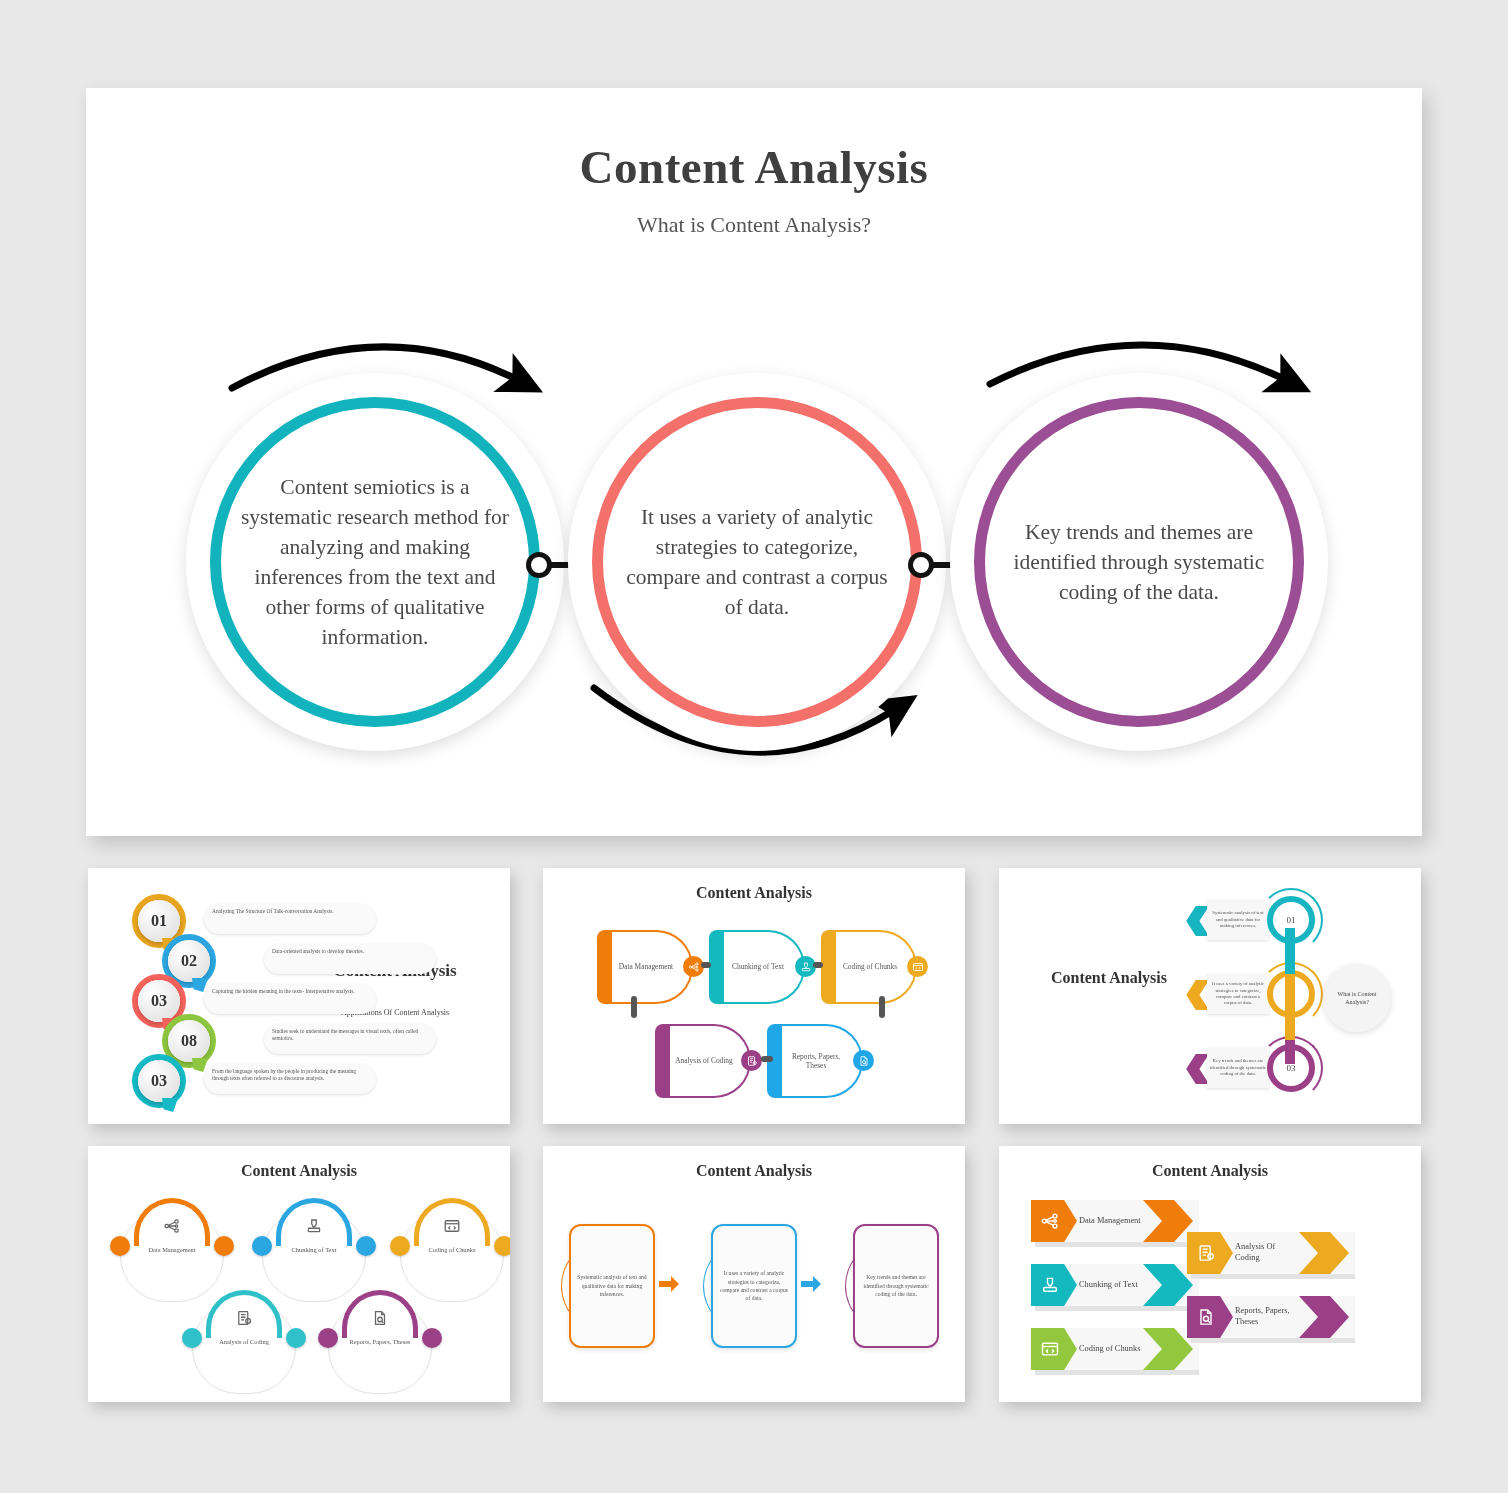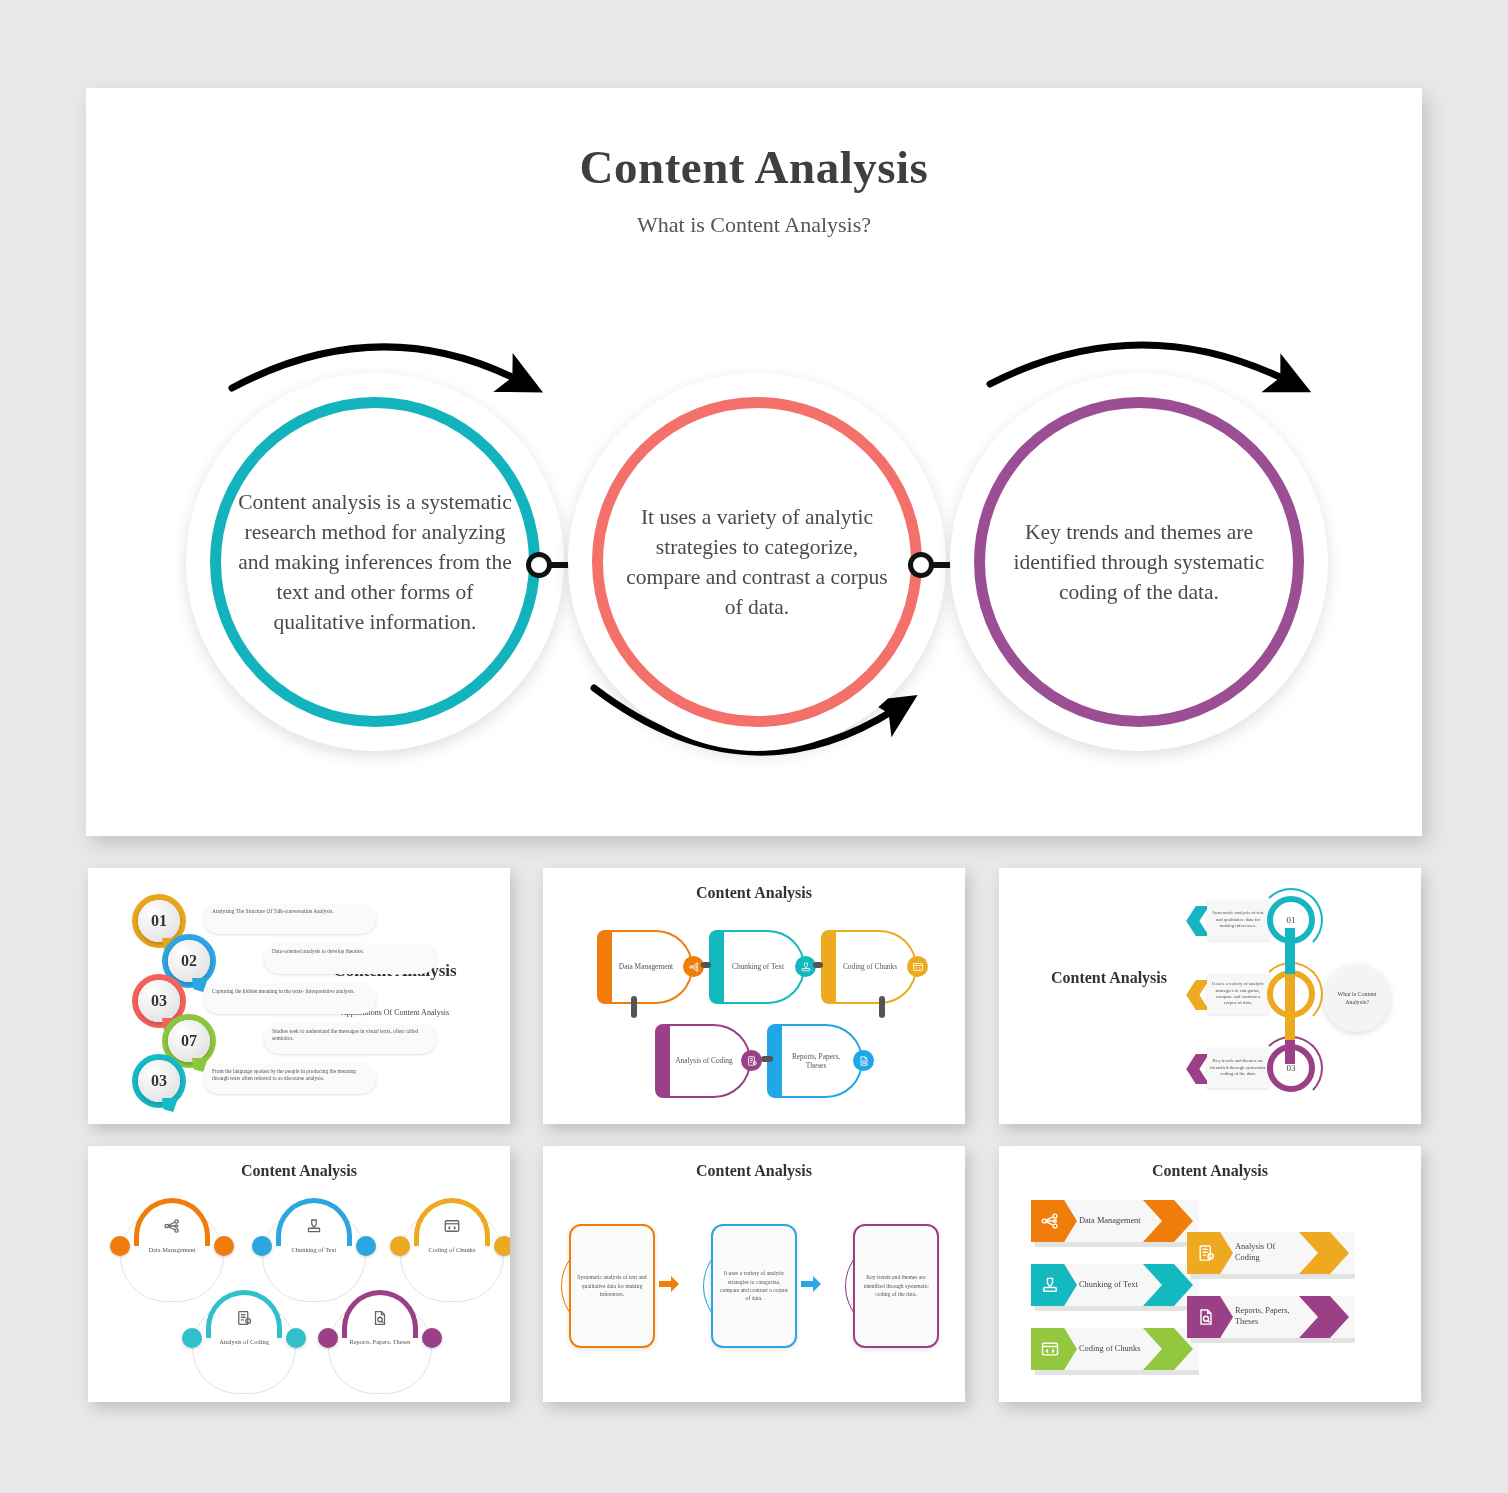--- a/index.html
+++ b/index.html
@@ -237,21 +237,21 @@
       <path d="M 146 300 Q 292 222 432 292" stroke="#000" stroke-width="7" fill="none" stroke-linecap="round" marker-end="url(#ah)"></path>
 
       <path d="M 508 600 Q 660 716 808 622" stroke="#000" stroke-width="7" fill="none" stroke-linecap="round" marker-end="url(#ah)"></path>
 
       <path d="M 904 296 Q 1052 220 1200 292" stroke="#000" stroke-width="7" fill="none" stroke-linecap="round" marker-end="url(#ah)"></path>
     </svg>
 
     <div class="circle-wrap c1">
       <div class="halo"></div>
       <div class="ring" id="ring1" style="border-color: rgb(18, 179, 189);"></div>
-      <div class="ring-text">Content analysis is a systematic  research method for analyzing and making inferences from the text and other forms of qualitative  information.</div>
+      <div class="ring-text">Content semiotics is a systematic  research method for analyzing and making inferences from the text and other forms of qualitative  information.</div>
     </div>
 
     <div class="connector cx1">
       <div class="conn-bar"></div>
       <div class="conn-dot l"></div>
       <div class="conn-dot r"></div>
     </div>
 
     <div class="circle-wrap c2">
       <div class="halo"></div>
@@ -294,21 +294,21 @@
           </div>
           <div class="n-item" style="left:44px;top:106px;width:300px;height:54px;">
             <div class="n-ring" style="left:0;top:0;border-color:#f4625c;"></div>
             <div class="n-circ" style="left:6px;top:6px;">03</div>
             <div style="position:absolute;left:30px;top:44px;width:16px;height:14px;background:#f4625c;clip-path:polygon(0 0,100% 0,70% 100%,10% 80%);"></div>
             <div class="n-pill" style="left:72px;top:10px;width:172px;"></div>
             <div class="n-txt" style="left:80px;top:14px;width:152px;">Capturing the hidden meaning in the texts- Interpretative analysis.</div>
           </div>
           <div class="n-item" style="left:74px;top:146px;width:300px;height:54px;">
             <div class="n-ring" style="left:0;top:0;border-color:#8dc63f;"></div>
-            <div class="n-circ" style="left:6px;top:6px;">07</div>
+            <div class="n-circ" style="left:6px;top:6px;">08</div>
             <div style="position:absolute;left:30px;top:44px;width:16px;height:14px;background:#8dc63f;clip-path:polygon(0 0,100% 0,70% 100%,10% 80%);"></div>
             <div class="n-pill" style="left:102px;top:10px;width:172px;"></div>
             <div class="n-txt" style="left:110px;top:14px;width:152px;">Studies seek to understand the messages in visual texts, often called semiotics.</div>
           </div>
           <div class="n-item" style="left:44px;top:186px;width:300px;height:54px;">
             <div class="n-ring" style="left:0;top:0;border-color:#16b9c6;"></div>
             <div class="n-circ" style="left:6px;top:6px;">03</div>
             <div style="position:absolute;left:30px;top:44px;width:16px;height:14px;background:#16b9c6;clip-path:polygon(0 0,100% 0,70% 100%,10% 80%);"></div>
             <div class="n-pill" style="left:72px;top:10px;width:172px;"></div>
             <div class="n-txt" style="left:80px;top:14px;width:152px;">From the language spoken by the people in producing the meaning through texts often referred to as discourse analysis.</div>

